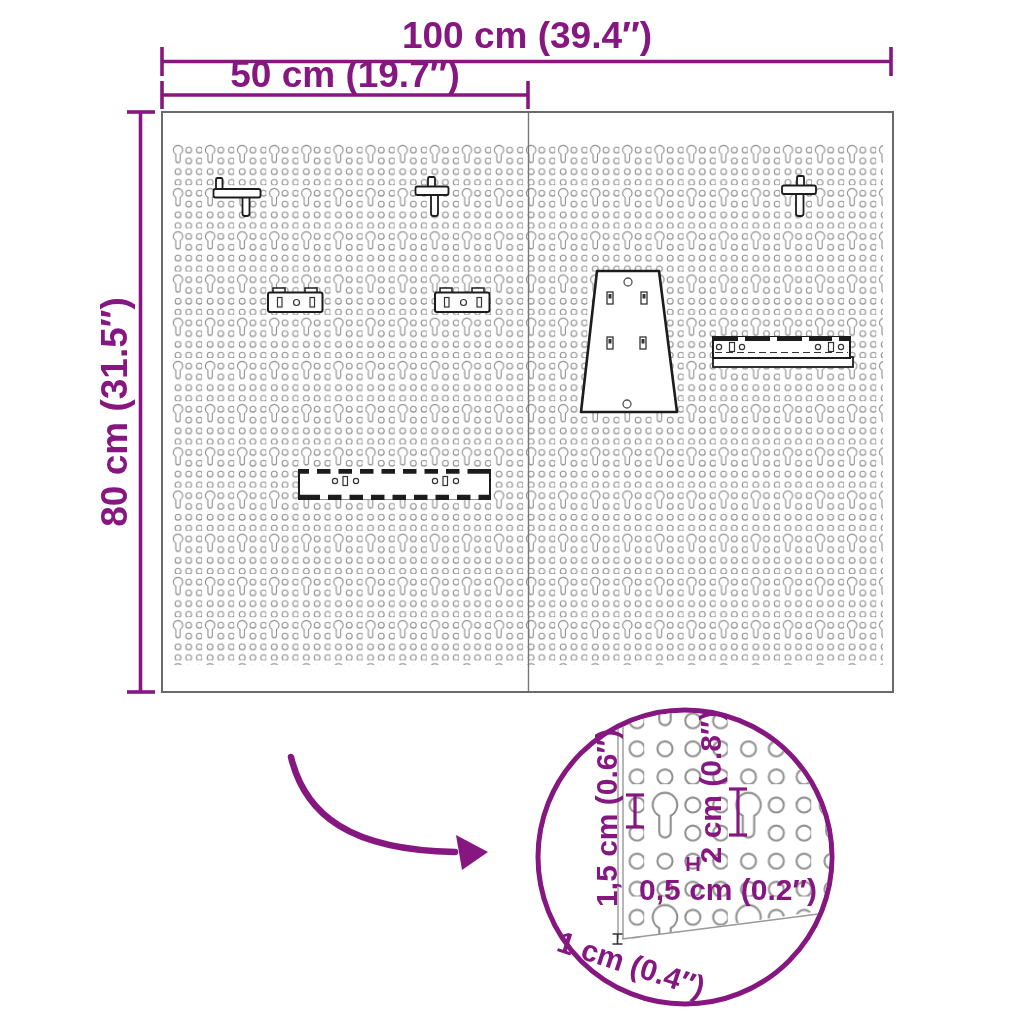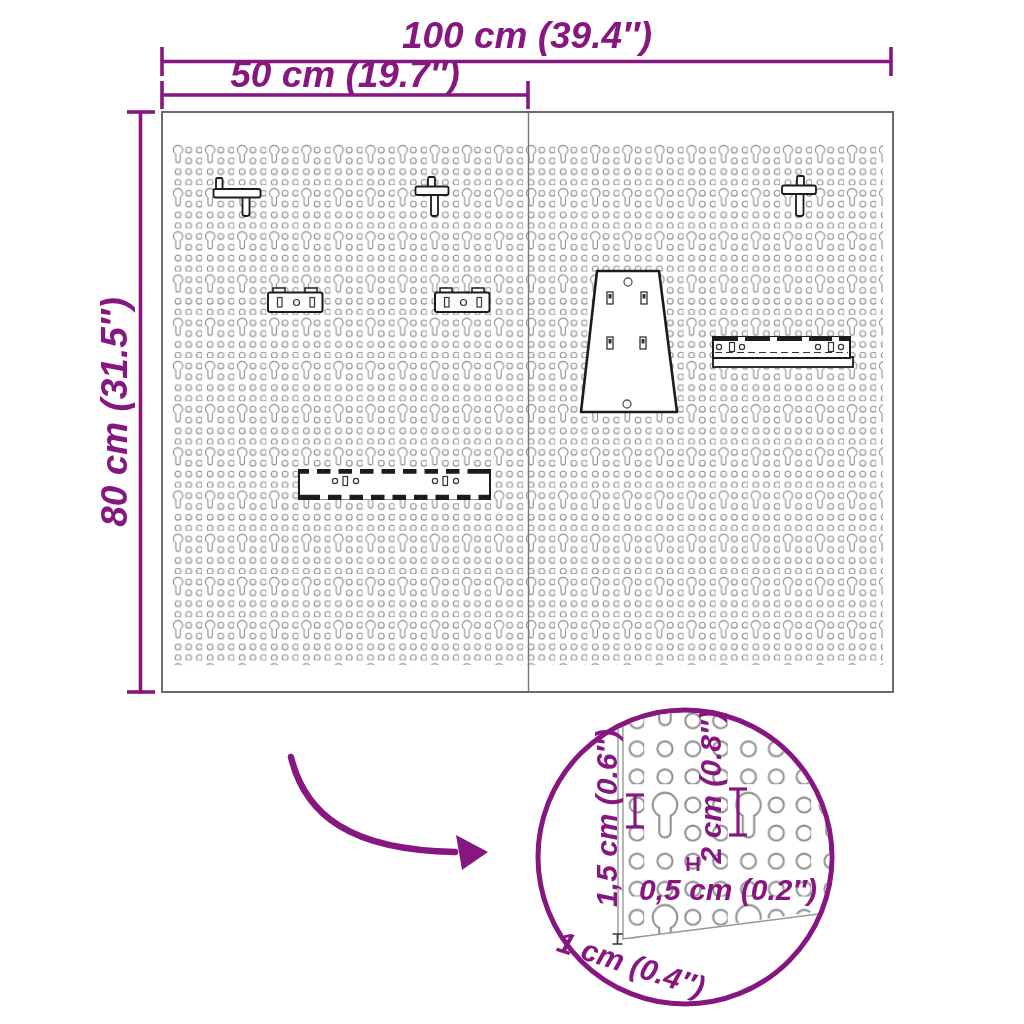--- a/index.html
+++ b/index.html
@@ -1,16 +1,16 @@
 <!DOCTYPE html>
 <html><head>
 <meta charset="utf-8">
 <style>
   html,body{margin:0;padding:0;background:#ffffff;}
-  .stage{width:896px;height:1024px;position:relative;background:#fff;overflow:hidden;font-style:italic;}
+  .stage{width:896px;height:1024px;position:relative;background:#fff;overflow:hidden;}
   svg{display:block;}
   text{font-family:"Liberation Sans","DejaVu Sans",sans-serif;font-weight:bold;fill:#861780;}
   .dim-main{font-size:37px;}
   .dim-detail{font-size:30px;}
 </style>
 </head>
 <body>
 
 <div class="stage">
 <svg width="1024" height="1024" viewBox="0 0 1024 1024">

